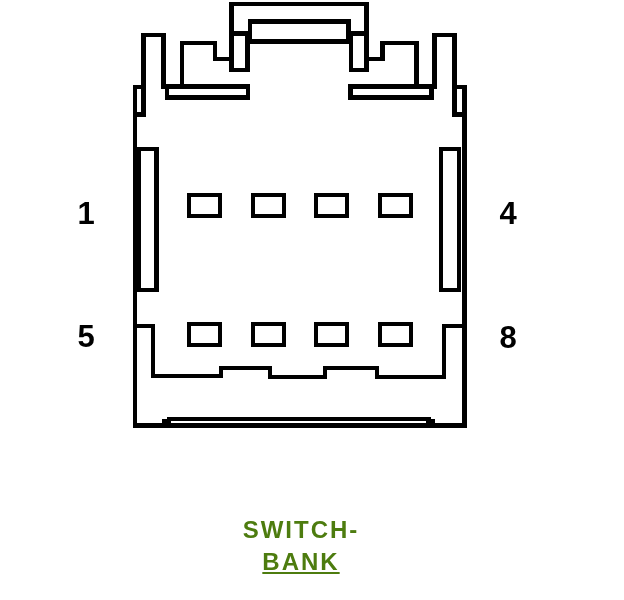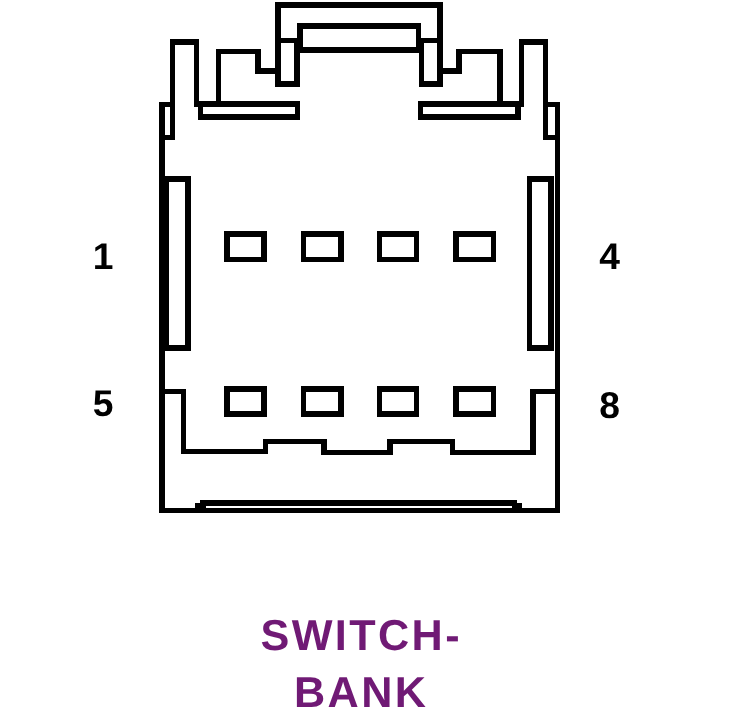--- a/index.html
+++ b/index.html
@@ -34,24 +34,24 @@
     color: #000000;
     white-space: nowrap;
   }
   .caption-line {
     position: absolute;
     left: 151px;
     width: 300px;
     text-align: center;
     font-family: "Liberation Sans", sans-serif;
     font-weight: bold;
-    font-size: 36px;
+    font-size: 24px;
     line-height: 28px;
     letter-spacing: 2px;
-    color: #701a75;
+    color: #4d7c0f;
     white-space: nowrap;
   }
 </style>
 </head>
 <body>
 
 <div class="stage">
 
   <svg width="624" height="600" viewBox="0 0 624 600" shape-rendering="crispEdges">
 
@@ -96,15 +96,15 @@
     <path d="M 164.5 419 V 425.5" fill="none" stroke="#000000" stroke-width="4.5"></path>
     <path d="M 432.5 419 V 425.5" fill="none" stroke="#000000" stroke-width="4.5"></path>
   </svg>
 
   <div class="pin-label" style="left:64px; top:198px;">1</div>
   <div class="pin-label" style="left:486px; top:198px;">4</div>
   <div class="pin-label" style="left:64px; top:321px;">5</div>
   <div class="pin-label" style="left:486px; top:322px;">8</div>
 
   <div class="caption-line" style="top:516px;">SWITCH-</div>
-  <div class="caption-line" style="top:563px;">BANK</div>
+  <div class="caption-line" style="top:548px;text-decoration:underline;">BANK</div>
 
 </div>
 
 </body></html>

